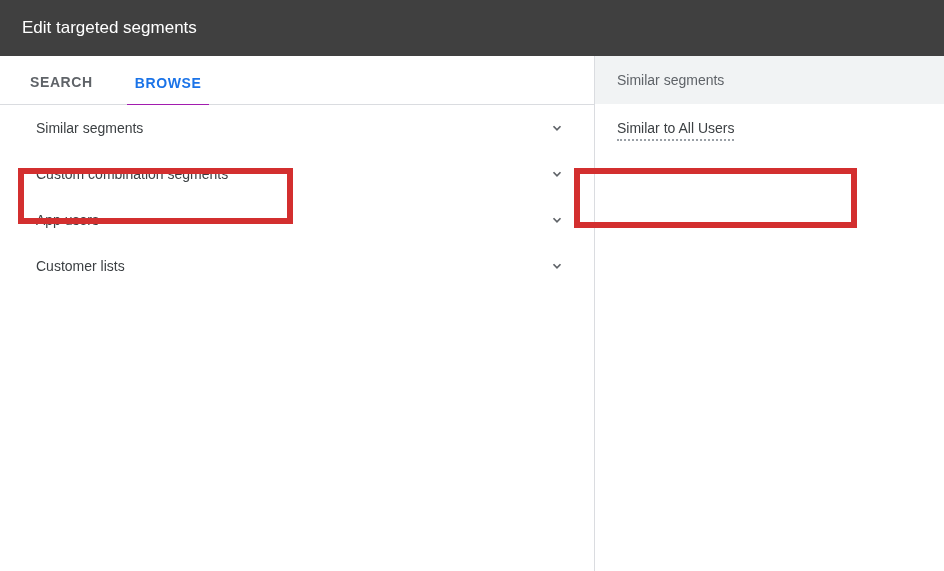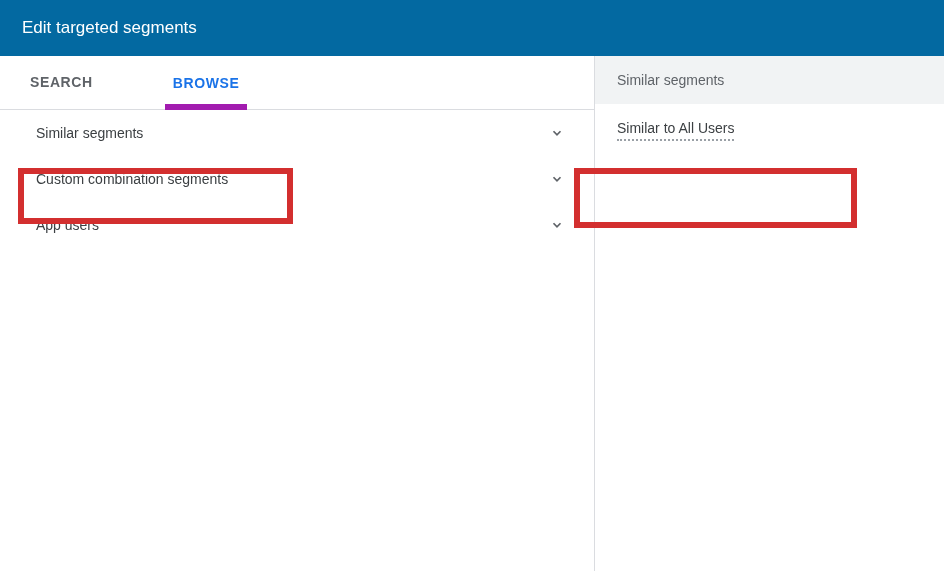--- a/index.html
+++ b/index.html
@@ -10,54 +10,54 @@
     body {
       font-family: Arial, "Helvetica Neue", Helvetica, sans-serif;
       font-size: 14px;
       color: #3c4043;
       background: #fff;
       width: 944px;
       height: 571px;
       overflow: hidden;
     }
     .header-bar {
-      background: #0369a1;
+      background: #404040;
       color: #fff;
       padding: 18px 22px;
       font-size: 17px;
     }
     .body-wrap {
       display: flex;
       height: calc(571px - 56px);
     }
     .left-panel {
       width: 595px;
       border-right: 1px solid #dadce0;
     }
     .right-panel {
       flex: 1;
       min-width: 0;
     }
     .tabs {
       display: flex;
       border-bottom: 1px solid #dadce0;
       padding-left: 22px;
-      gap: 64px;
+      gap: 26px;
     }
     .tab {
       padding: 18px 8px 13px 8px;
       font-weight: 600;
       letter-spacing: 0.6px;
       font-size: 14px;
       color: #5f6368;
       cursor: pointer;
     }
     .tab.active {
       color: #1a73e8;
-      border-bottom: 6px solid #a21caf;
+      border-bottom: 1px solid #a21caf;
       position: relative;
       top: 1px;
     }
     .breadcrumb-row {
       display: flex;
       align-items: center;
       padding: 14px 22px 14px 30px;
       border-bottom: 1px solid #e8eaed;
       color: #3c4043;
       font-size: 14px;
@@ -176,20 +176,28 @@
       <div class="segment-item">
         <span>App users</span>
         <span class="chevron">
           <svg width="14" height="14" viewBox="0 0 24 24" fill="none" stroke="currentColor" stroke-width="3">
               <polyline points="6,9 12,15 18,9"></polyline>
             </svg>
         </span>
       </div>
 
 
+      <div class="segment-item">
+        <span>Customer lists</span>
+        <span class="chevron">
+          <svg width="14" height="14" viewBox="0 0 24 24" fill="none" stroke="currentColor" stroke-width="3">
+              <polyline points="6,9 12,15 18,9"></polyline>
+            </svg>
+        </span>
+      </div>
 
     </div>
   </div>
 
   <div class="right-panel">
     <div class="group-title">
       <span>Similar segments</span>
     </div>
     <div>
       <span class="selected-item">Similar to All Users</span>

